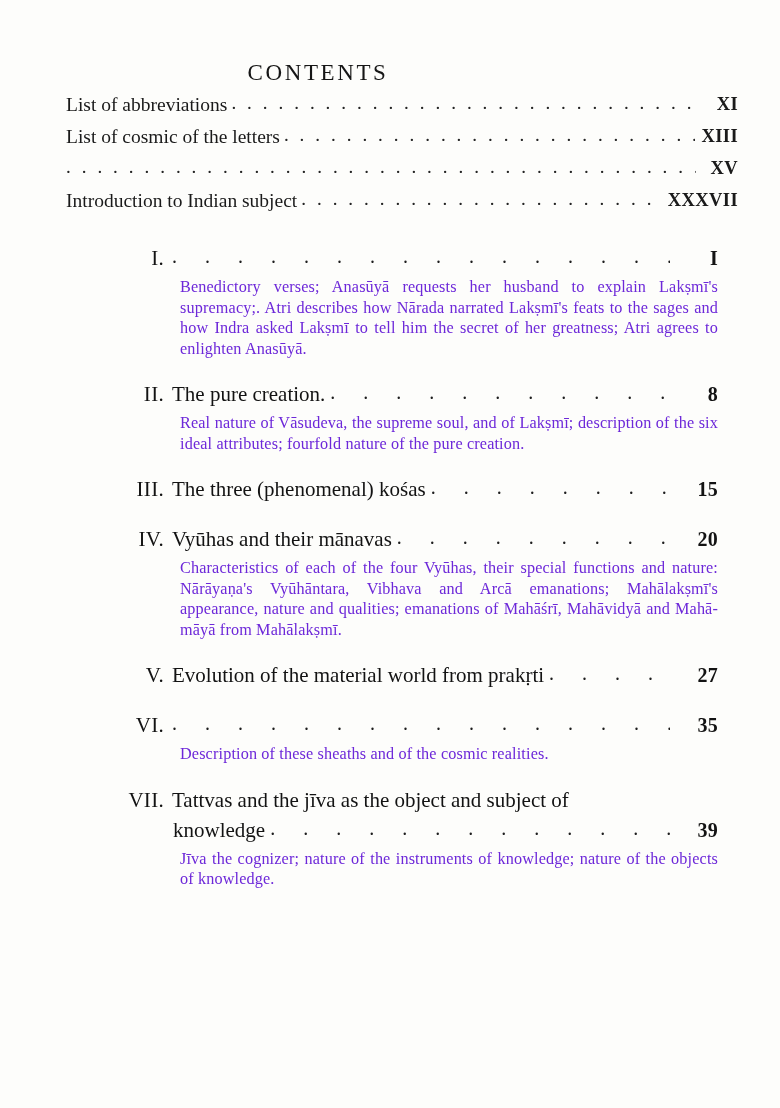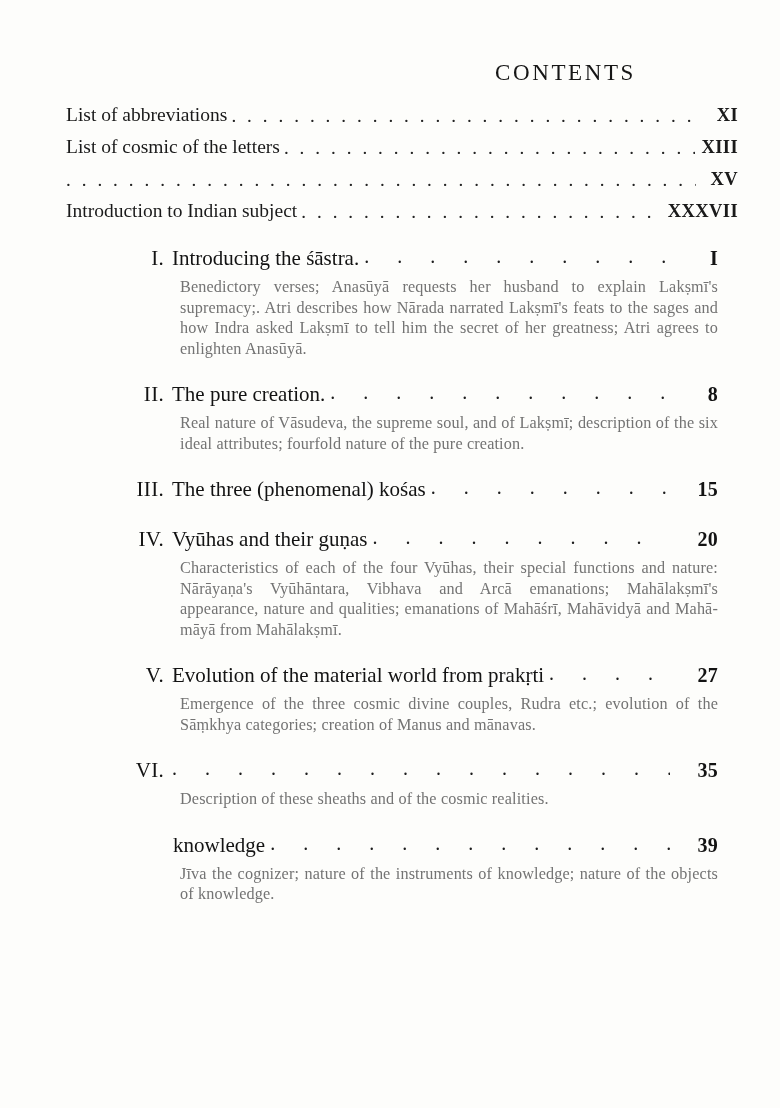--- a/index.html
+++ b/index.html
@@ -20,37 +20,37 @@
     inset: 0;
     background: #fdfdfb;
   }
 
   
   .contents-heading {
     position: absolute;
     top: 60px;
     left: 0;
     width: 636px;
-    text-align: right;
+    text-align: center;
     font-size: 23px;
     letter-spacing: 2.6px;
     color: #161616;
     font-weight: 400;
   }
 
   
   .frontmatter {
     position: absolute;
     top: 94px;
     left: 66px;
     width: 672px;
   }
   .fm-row {
     display: flex;
-    align-items: flex-end;
+    align-items: flex-start;
     font-size: 19.5px;
     height: 32px;
     color: #1a1a1a;
   }
   .fm-label {
     white-space: nowrap;
     padding-right: 4px;
   }
   .fm-leader {
     flex: 1 1 auto;
@@ -135,21 +135,21 @@
   .ch-titleline.noleader .ch-leader {
     letter-spacing: 0;
   }
 
   .ch-desc {
     margin: 4px 0 0 180px;
     width: 538px;
     font-size: 16.2px;
     line-height: 20.5px;
     text-align: justify;
-    color: #737373;
+    color: #6d28d9;
     letter-spacing: 0.15px;
     font-family: Liberation Serif, serif;
   }
   .gap-after {
     height: 18px;
   }
 </style>
 </head>
 <body>
 
@@ -182,21 +182,20 @@
       <span class="fm-page">XXXVII</span>
     </div>
 
   </div>
 
   <div class="chapters">
 
     <div class="chapter">
       <div class="ch-titleline">
         <span class="ch-num">I.</span>
-        <span class="ch-title">Introducing the śāstra.</span>
         <span class="ch-leader">. . . . . . . . . . . . . . . . . . . . . . . . . . . . . . . .</span>
         <span class="ch-page">I</span>
       </div>
       <div class="ch-desc">Benedictory verses; Anasūyā requests her husband to explain Lakṣmī's supremacy;. Atri describes how Nārada narrated Lakṣmī's feats to the sages and how Indra asked Lakṣmī to tell him the secret of her greatness; Atri agrees to enlighten Anasūyā.</div>
     </div>
     <div class="gap-after"></div>
 
     <div class="chapter">
       <div class="ch-titleline">
         <span class="ch-num">II.</span>
@@ -214,50 +213,55 @@
         <span class="ch-title">The three (phenomenal) kośas</span>
         <span class="ch-leader">. . . . . . . . . . . . . . . . . . . . . . . . . . . . . . . .</span>
         <span class="ch-page">15</span>
       </div>
     </div>
     <div class="gap-after"></div>
 
     <div class="chapter">
       <div class="ch-titleline">
         <span class="ch-num">IV.</span>
-        <span class="ch-title">Vyūhas and their guṇas</span>
+        <span class="ch-title">Vyūhas and their mānavas</span>
         <span class="ch-leader">. . . . . . . . . . . . . . . . . . . . . . . . . . . . . . . .</span>
         <span class="ch-page">20</span>
       </div>
       <div class="ch-desc">Characteristics of each of the four Vyūhas, their special functions and nature: Nārāyaṇa's Vyūhāntara, Vibhava and Arcā emanations; Mahālakṣmī's appearance, nature and qualities; emanations of Mahāśrī, Mahāvidyā and Mahā-māyā from Mahālakṣmī.</div>
     </div>
     <div class="gap-after"></div>
 
     <div class="chapter">
       <div class="ch-titleline">
         <span class="ch-num">V.</span>
         <span class="ch-title">Evolution of the material world from prakṛti</span>
         <span class="ch-leader">. . . . . . . . . . . . . . . . . . . . . . . . . . . . . . . .</span>
         <span class="ch-page">27</span>
       </div>
-      <div class="ch-desc">Emergence of the three cosmic divine couples, Rudra etc.; evolution of the Sāṃkhya categories; creation of Manus and mānavas.</div>
     </div>
     <div class="gap-after"></div>
 
     <div class="chapter">
       <div class="ch-titleline">
         <span class="ch-num">VI.</span>
         <span class="ch-leader">. . . . . . . . . . . . . . . . . . . . . . . . . . . . . . . .</span>
         <span class="ch-page">35</span>
       </div>
       <div class="ch-desc">Description of these sheaths and of the cosmic realities.</div>
     </div>
     <div class="gap-after"></div>
 
     <div class="chapter">
+      <div class="ch-titleline noleader">
+        <span class="ch-num">VII.</span>
+        <span class="ch-title">Tattvas and the jīva as the object and subject of</span>
+        <span class="ch-leader"></span>
+        <span class="ch-page"></span>
+      </div>
       <div class="ch-titleline cont">
         <span class="ch-num"></span>
         <span class="ch-title">knowledge</span>
         <span class="ch-leader">. . . . . . . . . . . . . . . . . . . . . . . . . . . . . . . .</span>
         <span class="ch-page">39</span>
       </div>
       <div class="ch-desc">Jīva the cognizer; nature of the instruments of knowledge; nature of the objects of knowledge.</div>
     </div>
 
   </div>

